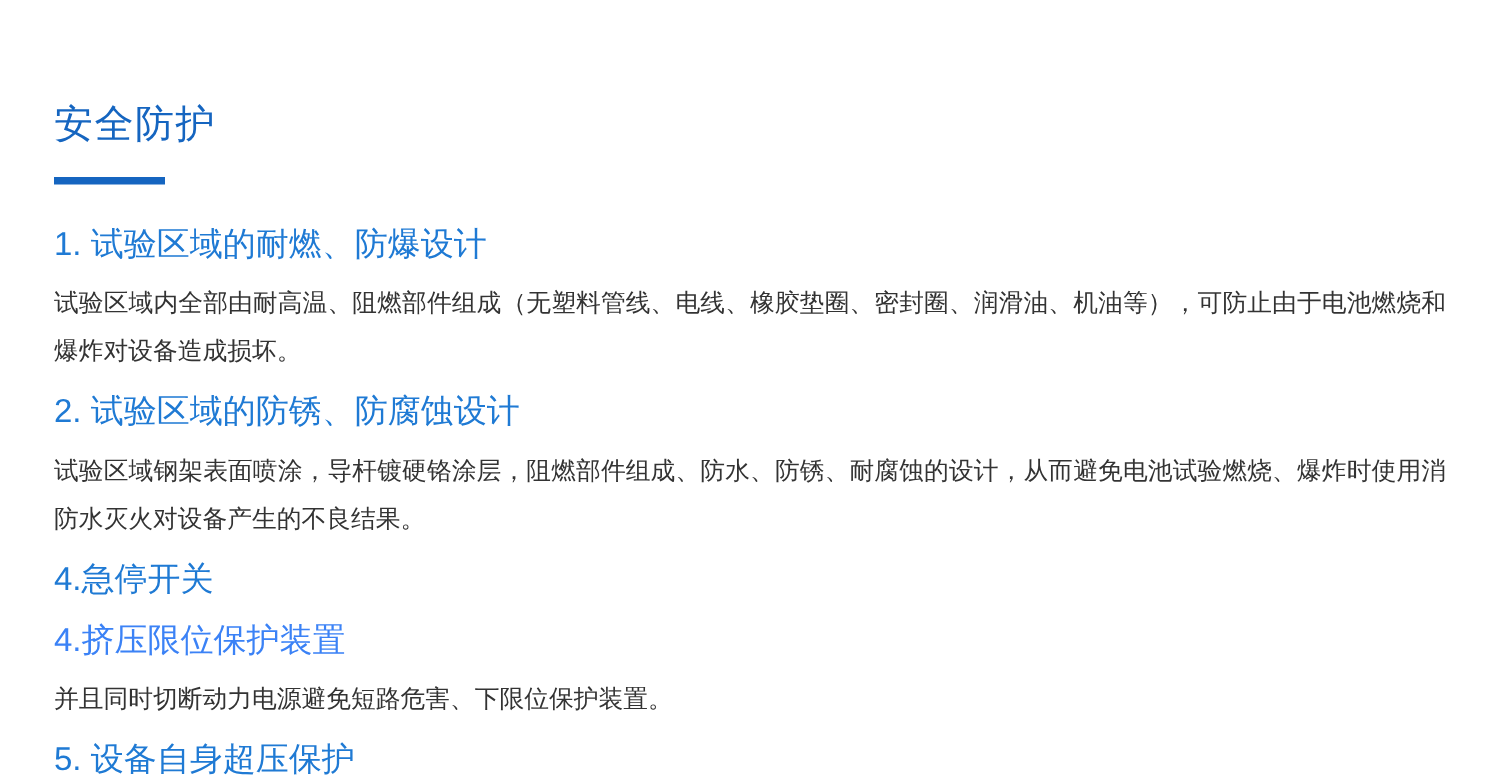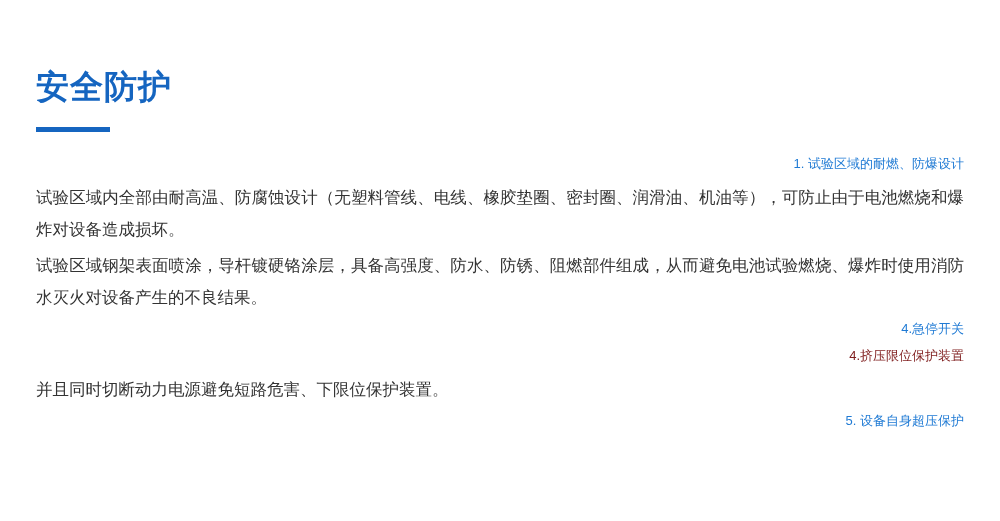--- a/index.html
+++ b/index.html
@@ -18,46 +18,45 @@
     position: relative;
     width: 1000px;
     height: 521px;
     box-sizing: border-box;
     padding: 0 36px;
     overflow: hidden;
   }
   .section-title {
     margin: 0;
     padding-top: 66px;
-    font-size: 33px;
-    font-weight: bold;
+    font-size: 26px;
+    font-weight: normal;
     color: #1565c0;
     letter-spacing: 1px;
     line-height: 1.3;
   }
   .title-rule {
     width: 74px;
     height: 5px;
     background: #1565c0;
     margin-top: 18px;
     margin-bottom: 22px;
   }
   .item {
     margin: 0;
   }
   .item-heading {
-    font-size: 13px;
+    font-size: 22px;
     color: #1f7ad4;
     line-height: 1.6;
     margin: 6px 0 6px 0;
     font-weight: normal;
-    text-align: right;
   }
   .item-heading.plain {
-    color: #7f1d1d;
+    color: #3b82f6;
   }
   .item-body {
     font-size: 16.5px;
     color: #333333;
     line-height: 1.95;
     margin: 0 0 4px 0;
     max-width: 930px;
     text-align: justify;
   }
   .clipped {
@@ -67,25 +66,26 @@
 </head>
 <body>
 
 <div class="page">
 
   <h1 class="section-title">安全防护</h1>
   <div class="title-rule"></div>
 
   <div class="item">
     <div class="item-heading">1. 试验区域的耐燃、防爆设计</div>
-    <p class="item-body">试验区域内全部由耐高温、防腐蚀设计（无塑料管线、电线、橡胶垫圈、密封圈、润滑油、机油等），可防止由于电池燃烧和爆炸对设备造成损坏。</p>
+    <p class="item-body">试验区域内全部由耐高温、阻燃部件组成（无塑料管线、电线、橡胶垫圈、密封圈、润滑油、机油等），可防止由于电池燃烧和爆炸对设备造成损坏。</p>
   </div>
 
   <div class="item">
-    <p class="item-body">试验区域钢架表面喷涂，导杆镀硬铬涂层，具备高强度、防水、防锈、阻燃部件组成，从而避免电池试验燃烧、爆炸时使用消防水灭火对设备产生的不良结果。</p>
+    <div class="item-heading">2. 试验区域的防锈、防腐蚀设计</div>
+    <p class="item-body">试验区域钢架表面喷涂，导杆镀硬铬涂层，阻燃部件组成、防水、防锈、耐腐蚀的设计，从而避免电池试验燃烧、爆炸时使用消防水灭火对设备产生的不良结果。</p>
   </div>
 
   <div class="item">
     <div class="item-heading">4.急停开关</div>
   </div>
 
   <div class="item">
     <div class="item-heading plain">4.挤压限位保护装置</div>
     <p class="item-body">并且同时切断动力电源避免短路危害、下限位保护装置。</p>
   </div>

